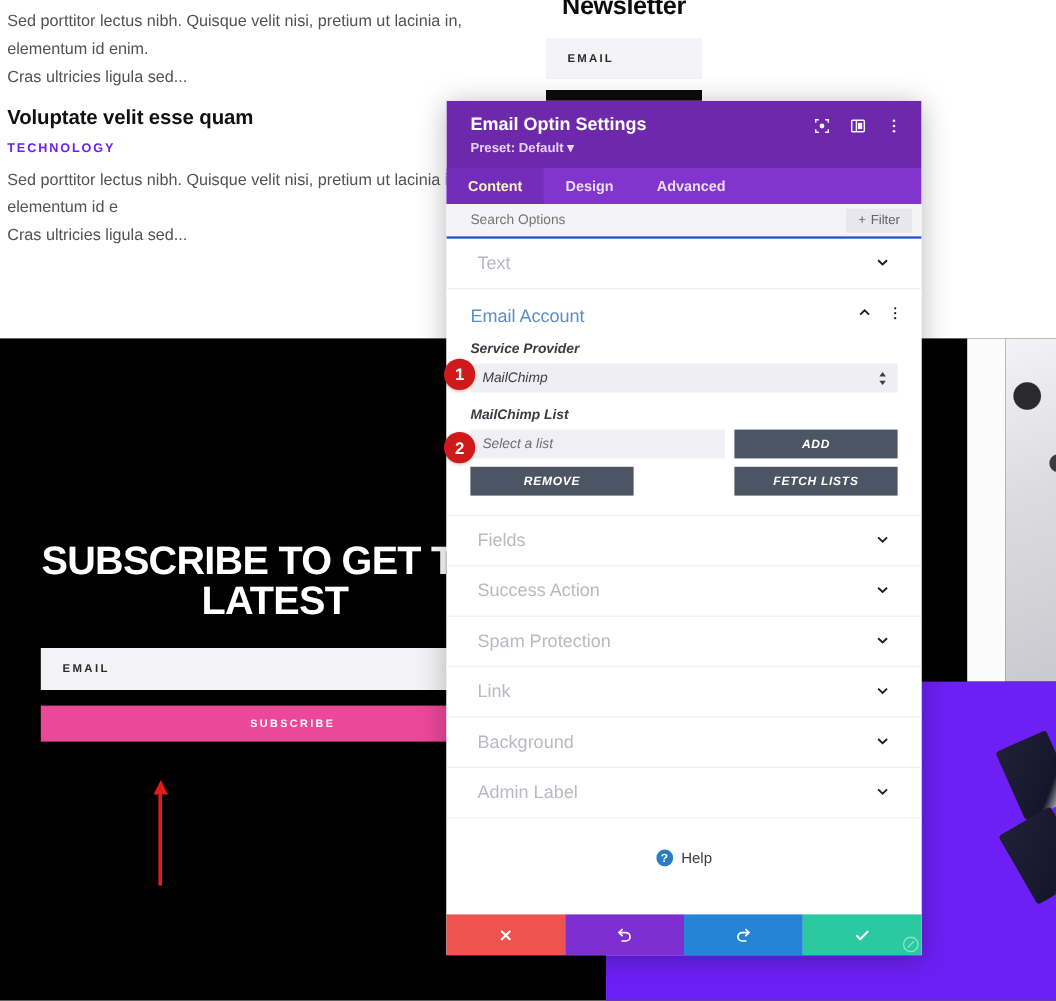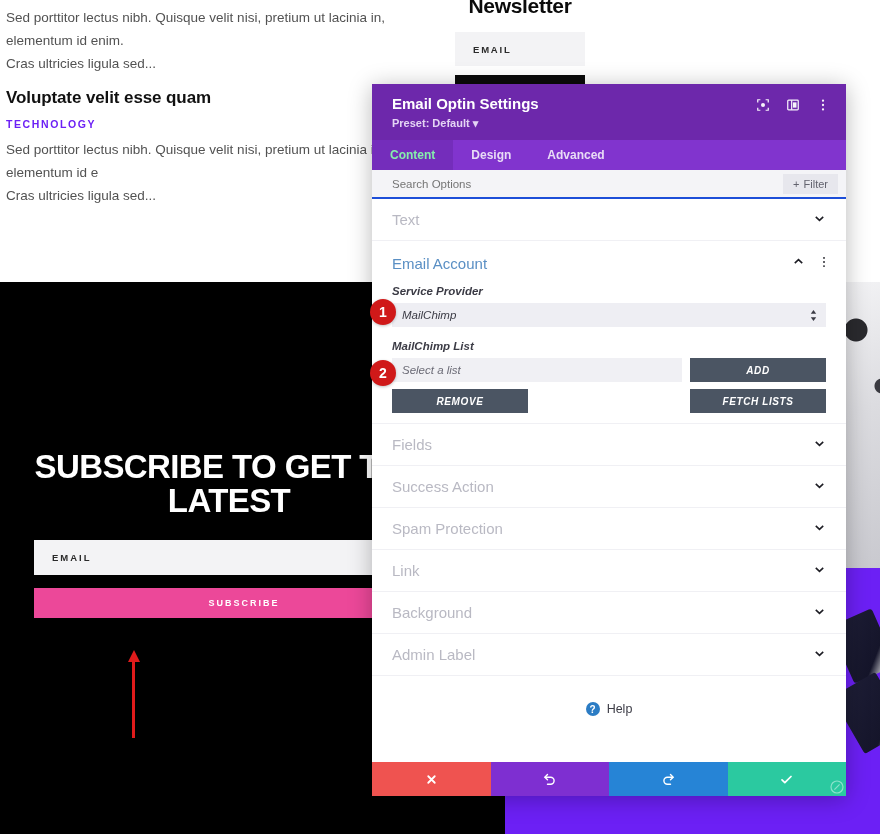--- a/index.html
+++ b/index.html
@@ -105,21 +105,21 @@
     position: absolute; left: 6px; top: 8px; width: 3px; height: 80px; background: #e01b1b;
   }
   .arrow-head {
     position: absolute; left: 1.5px; top: 0px; width: 0; height: 0;
     border-left: 6px solid transparent; border-right: 6px solid transparent;
     border-bottom: 12px solid #e01b1b;
   }
 
   
   .modal {
-    position: absolute; left: 372px; top: 84px; width: 474px; height: 712px;
+    position: absolute; left: 372px; top: 84px; width: 396px; height: 712px;
     background: #ffffff; box-shadow: 0 3px 22px rgba(0,0,0,0.28);
     display: flex; flex-direction: column; overflow: hidden;
   }
   .modal-header {
     background: #6d28ab; padding: 11px 16px 10px 20px;
     display: flex; align-items: flex-start; justify-content: space-between;
   }
   .modal-title {
     color: #ffffff; font-size: 15px; font-weight: bold; line-height: 18px;
   }
@@ -129,21 +129,21 @@
   .header-icons { display: flex; align-items: center; gap: 16px; padding-top: 3px; }
   .hicon { width: 14px; height: 14px; color: #ffffff; opacity: .95; cursor: pointer; }
   .hicon svg { display: block; }
 
   .tabs { background: #8134ce; display: flex; height: 30px; }
   .tab {
     font-size: 12px; font-weight: bold; color: #e9dcf6;
     display: flex; align-items: center; padding: 0 18px; cursor: pointer;
     height: 30px;
   }
-  .tab.active { background: #742dbb; color: #86efac; }
+  .tab.active { background: #742dbb; color: #fef9c3; }
 
   .searchbar {
     background: #f4f4f7; height: 29px; display: flex; align-items: center;
     justify-content: space-between; padding: 0 8px 0 20px;
     border-bottom: 2px solid #1d4ed8;
   }
   .search-input {
     background: transparent; border: none; outline: none;
     font-size: 11.5px; color: #8e8e9a; font-family: inherit; width: 300px;
   }
@@ -151,26 +151,26 @@
     background: #e7e7ed; color: #62626e; font-size: 11px;
     padding: 4px 10px; display: flex; align-items: center; gap: 4px; cursor: pointer;
   }
 
   .body {
     flex: 1; overflow: hidden; background: #ffffff; position: relative;
   }
 
   .acc-row {
     height: 42px; display: flex; align-items: center; justify-content: space-between;
-    padding: 0 20px; border-bottom: 1px solid #f0f0f4; cursor: pointer;
+    padding: 0 26px; border-bottom: 1px solid #f0f0f4; cursor: pointer;
   }
   .acc-label { font-size: 15px; color: #b9b9c3; }
   .chev { color: #1d1d24; font-size: 11px; line-height: 1; }
 
-  .acc-open { border-bottom: 1px solid #f0f0f4; padding-bottom: 10px; }
+  .acc-open { border-bottom: 1px solid #f0f0f4; padding-bottom: 16px; }
   .acc-open-head {
     height: 44px; display: flex; align-items: center; justify-content: space-between;
     padding: 0 16px 0 20px;
   }
   .acc-open-label { font-size: 15px; color: #5a8fc4; }
   .acc-open-tools { display: flex; align-items: center; gap: 13px; }
 
   .field { padding: 0 20px; font-style: italic; }
   .field-label {
     font-size: 11.5px; font-weight: bold; color: #3b3b45; margin-bottom: 6px;

